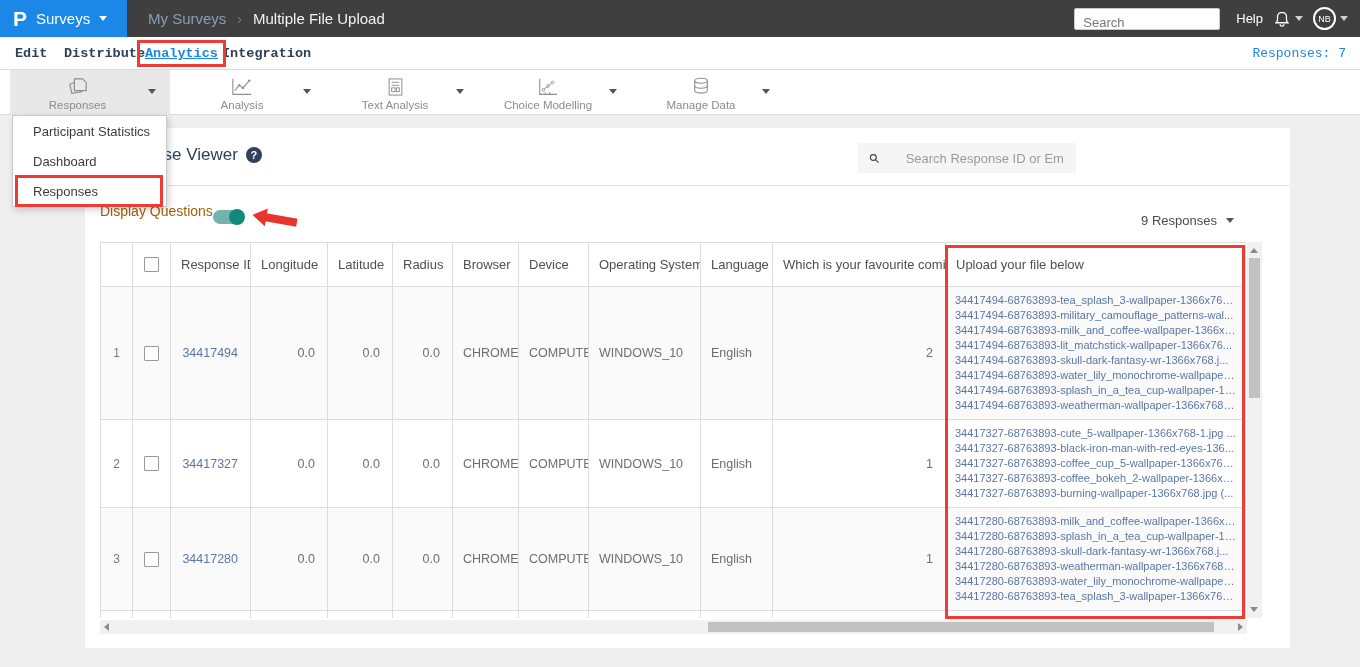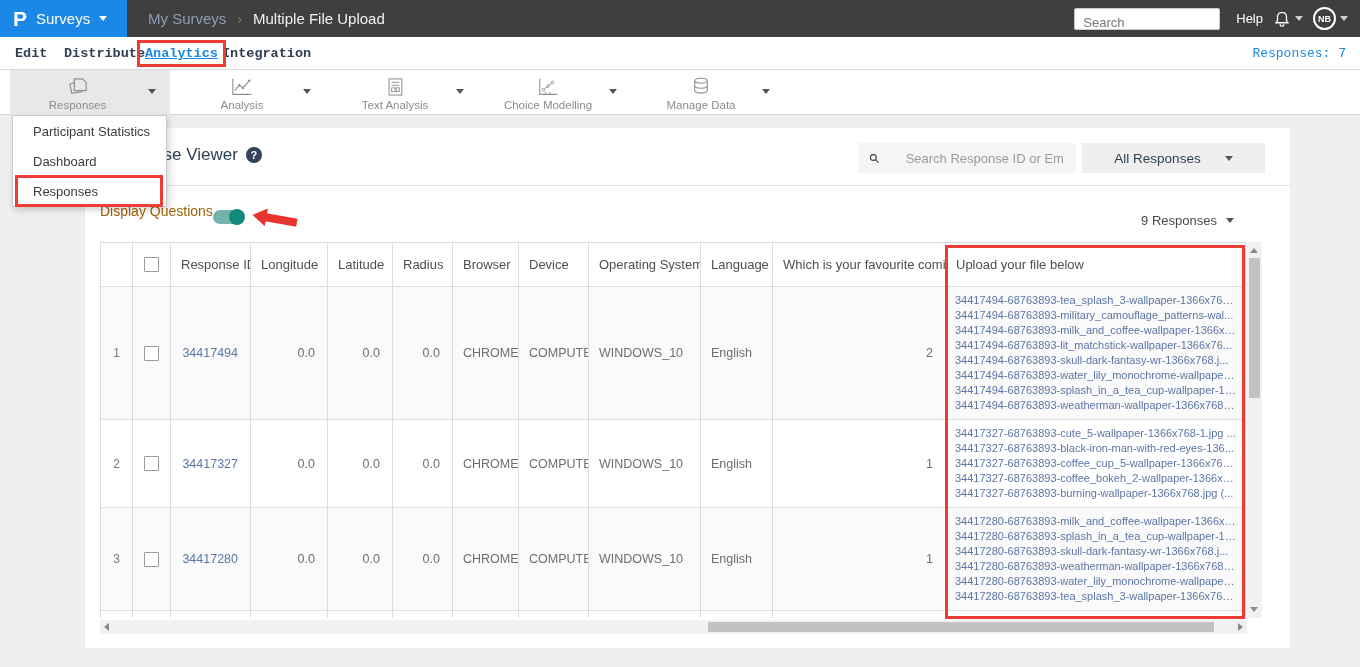--- a/index.html
+++ b/index.html
@@ -21,21 +21,21 @@
   .bc-parent { color:#8d9cb5; cursor:pointer; }
   .bc-sep { color:#7a7a7a; font-size:14px; }
   .bc-current { color:#f2f2f2; }
   .topbar-right { margin-left:auto; display:flex; align-items:center; gap:10px; padding-right:12px; }
   .top-search { width:146px; height:22px; background:#fff; border:1px solid #c9c9c9; border-radius:2px; display:flex; align-items:center; padding:0 6px; gap:5px;flex-direction:column; }
   .top-search input { border:none; outline:none; background:transparent; width:100%; font-size:13px; color:#333; font-family:"Liberation Sans",sans-serif; }
   .top-search input::placeholder { color:#777; }
   .help-label { color:#fff; font-size:13px; margin-left:6px; cursor:pointer; }
   .bell-wrap { display:flex; align-items:center; gap:4px; cursor:pointer; }
   .avatar-wrap { display:flex; align-items:center; gap:4px; cursor:pointer; }
-  .avatar { width:23px; height:23px; border:2px solid #fff; border-radius:50%; color:#fff; font-size:9px; font-weight:bold; display:flex; align-items:center; justify-content:center; }
+  .avatar { width:23px; height:23px; border:2px solid #fff; border-radius:50%; color:#fff; font-size:9px; font-weight:normal; display:flex; align-items:center; justify-content:center; }
 
   
   .nav { position:absolute; top:37px; left:0; width:100%; height:33px; background:#fff; border-bottom:1px solid #dcdcdc; z-index:9;font-family:Liberation Mono, monospace; }
   .nav-item { position:absolute; top:0; height:33px; line-height:33px; font-size:13.5px; font-weight:bold; color:#2e4154; cursor:pointer; }
   .nav-item.active { color:#1b87e6; text-decoration:underline; }
   .nav-count { position:absolute; right:14px; top:0; height:33px; line-height:33px; font-size:13px; color:#1b87e6; }
 
   
   .toolbar { position:absolute; top:70px; left:0; width:100%; height:45px; background:#fff; border-bottom:1px solid #d8d8d8; z-index:8; }
   .tool-selected-bg { position:absolute; left:10px; top:0; width:160px; height:45px; background:#e8e8e8; }
@@ -208,24 +208,20 @@
     <div class="viewer-title">
       <span>Response Viewer</span>
       <span class="help-circle">?</span>
     </div>
     <div class="resp-search">
       <svg width="13" height="13" viewBox="0 0 16 16">
           <circle cx="6.5" cy="6.5" r="4.4" fill="none" stroke="#444" stroke-width="1.7"></circle>
           <line x1="10" y1="10" x2="14.2" y2="14.2" stroke="#444" stroke-width="1.7"></line>
         </svg>
       <input type="text" placeholder="Search Response ID or Email" style="">
-    </div>
-    <div class="filter-dd">
-      <span>All Responses</span>
-      <span class="tri-down"></span>
     </div>
     <div class="divider"></div>
     <span class="dq-label">Display Questions</span>
     <div class="toggle">
         <div class="knob"></div>
       </div>
     <div class="resp-count">
       <span>9 Responses</span>
       <span class="tri-down"></span>
     </div>

